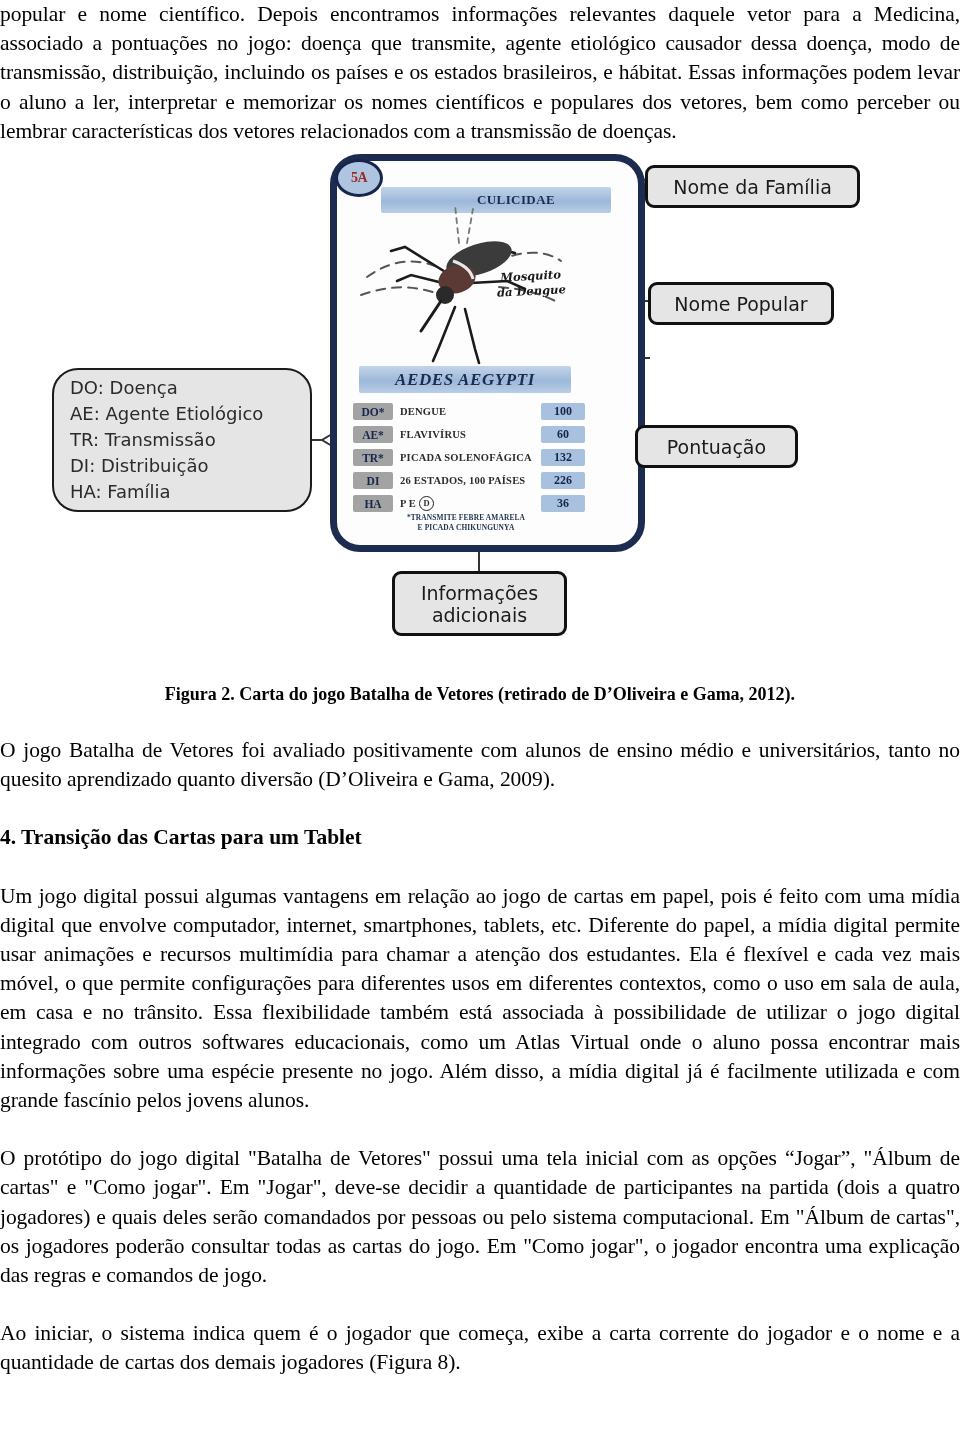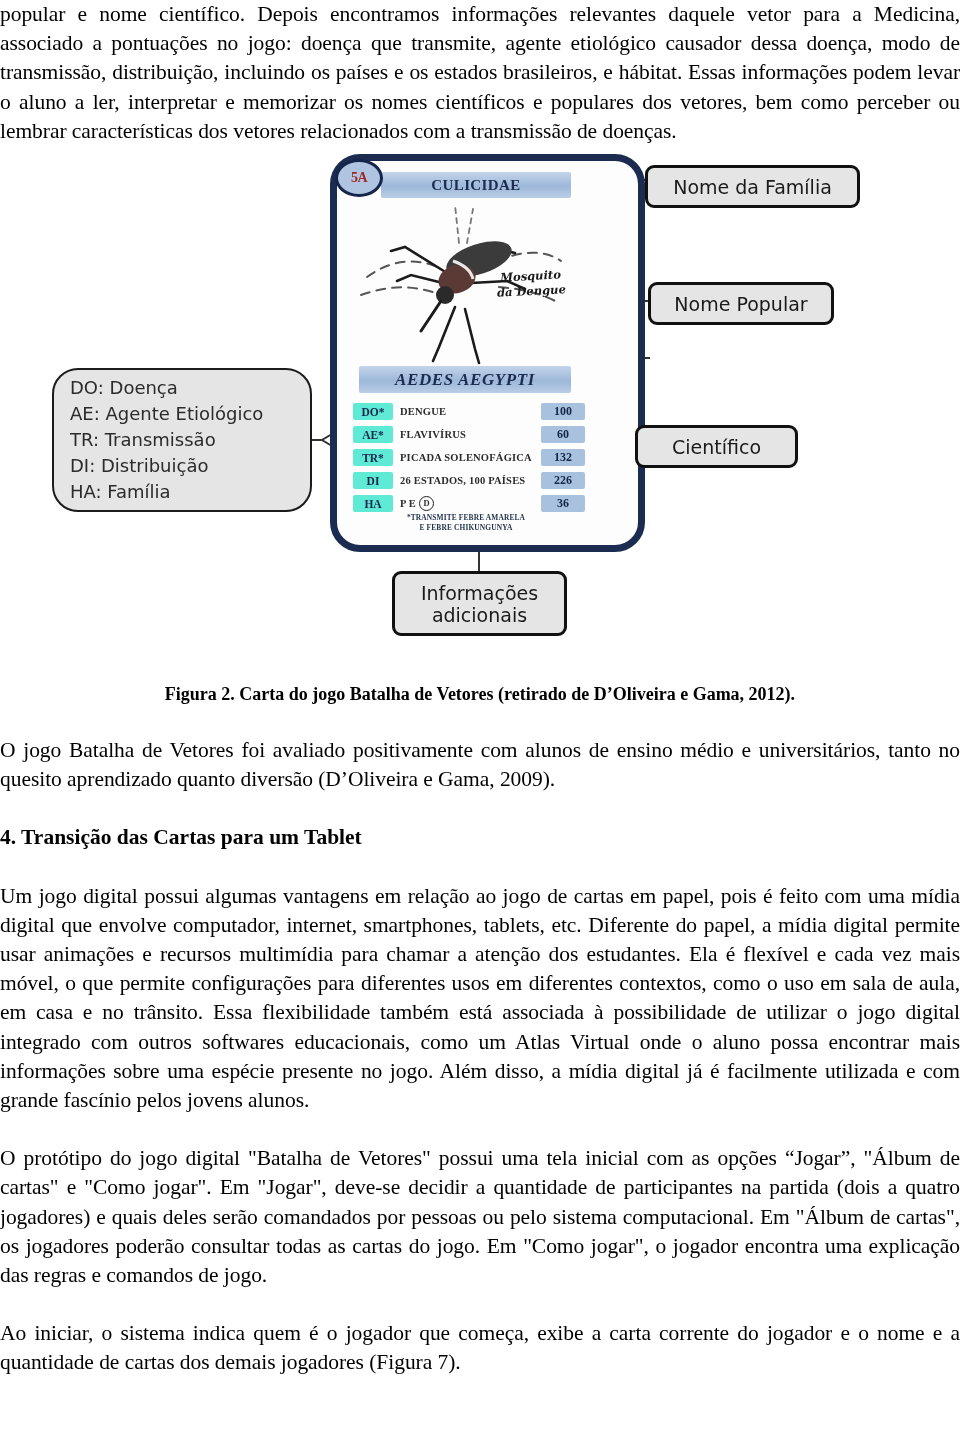--- a/index.html
+++ b/index.html
@@ -95,23 +95,24 @@
     position: absolute;
     background: linear-gradient(180deg,#c3d4ea 0%, #9db8d9 55%, #b9cde6 100%);
     border-radius: 2px;
     display: flex;
     align-items: center;
     justify-content: center;
     color: #1b2c50;
     font-weight: bold;
   }
   .family-bar {
-    left: 44px; top: 11px; width: 190px; height: 26px;
-    font-size: 15px;
+    left: 44px; top: 26px; width: 190px; height: 26px;
+    font-size: 13px;
     letter-spacing: 0.4px;
+    padding-left: 40px;
   }
   .sci-bar {
     left: 22px; top: 205px; width: 212px; height: 27px;
     font-style: italic;
     font-size: 17px;
     letter-spacing: 0.6px;
   }
 
   .mosquito-area {
     position: absolute;
@@ -141,21 +142,21 @@
   }
   .crow {
     display: flex;
     align-items: center;
     height: 21px;
     margin-bottom: 2px;
   }
   .ckey {
     width: 40px;
     height: 17px;
-    background: #5eead4;
+    background: #a3a3a3;
     color: #16254a;
     font-weight: bold;
     font-size: 11.5px;
     display: flex;
     align-items: center;
     justify-content: center;
     border-radius: 2px;
     flex: 0 0 40px;
   }
   .cval {
@@ -364,28 +365,28 @@
               <span>P E</span>
               <span class="circ">D</span>
             </div>
             <div class="cpts">36</div>
           </div>
 
         </div>
 
         <div class="footnote">
           <div>*TRANSMITE FEBRE AMARELA</div>
-          <div>E FEBRE CHIKUNGUNYA</div>
+          <div>E PICADA CHIKUNGUNYA</div>
         </div>
 
       </div>
 
       <div class="callout c-familia">Nome da Família</div>
       <div class="callout c-popular">Nome Popular</div>
-      <div class="callout c-pont">Científico</div>
+      <div class="callout c-pont">Pontuação</div>
 
       <div class="callout c-info">
         <div>Informações</div>
         <div>adicionais</div>
       </div>
 
       <div class="callout c-legend">
         <div class="legend-list">
           <div>
             <span class="lk">DO:</span>
@@ -426,15 +427,15 @@
   <div class="spacer-para"></div>
 
   <p class="body-text para">Um jogo digital possui algumas vantagens em relação ao jogo de cartas em papel, pois é feito com uma mídia digital que envolve computador, internet, smartphones, tablets, etc. Diferente do papel, a mídia digital permite usar animações e recursos multimídia para chamar a atenção dos estudantes. Ela é flexível e cada vez mais móvel, o que permite configurações para diferentes usos em diferentes contextos, como o uso em sala de aula, em casa e no trânsito. Essa flexibilidade também está associada à possibilidade de utilizar o jogo digital integrado com outros softwares educacionais, como um Atlas Virtual onde o aluno possa encontrar mais informações sobre uma espécie presente no jogo. Além disso, a mídia digital já é facilmente utilizada e com grande fascínio pelos jovens alunos.</p>
 
   <div class="spacer-para"></div>
 
   <p class="body-text para">O protótipo do jogo digital "Batalha de Vetores" possui uma tela inicial com as opções “Jogar”, "Álbum de cartas" e "Como jogar". Em "Jogar", deve-se decidir a quantidade de participantes na partida (dois a quatro jogadores) e quais deles serão comandados por pessoas ou pelo sistema computacional. Em "Álbum de cartas", os jogadores poderão consultar todas as cartas do jogo. Em "Como jogar", o jogador encontra uma explicação das regras e comandos de jogo.</p>
 
   <div class="spacer-para"></div>
 
-  <p class="body-text para">Ao iniciar, o sistema indica quem é o jogador que começa, exibe a carta corrente do jogador e o nome e a quantidade de cartas dos demais jogadores (Figura 7).</p>
+  <p class="body-text para">Ao iniciar, o sistema indica quem é o jogador que começa, exibe a carta corrente do jogador e o nome e a quantidade de cartas dos demais jogadores (Figura 8).</p>
 
 </div>
 
 </body></html>

